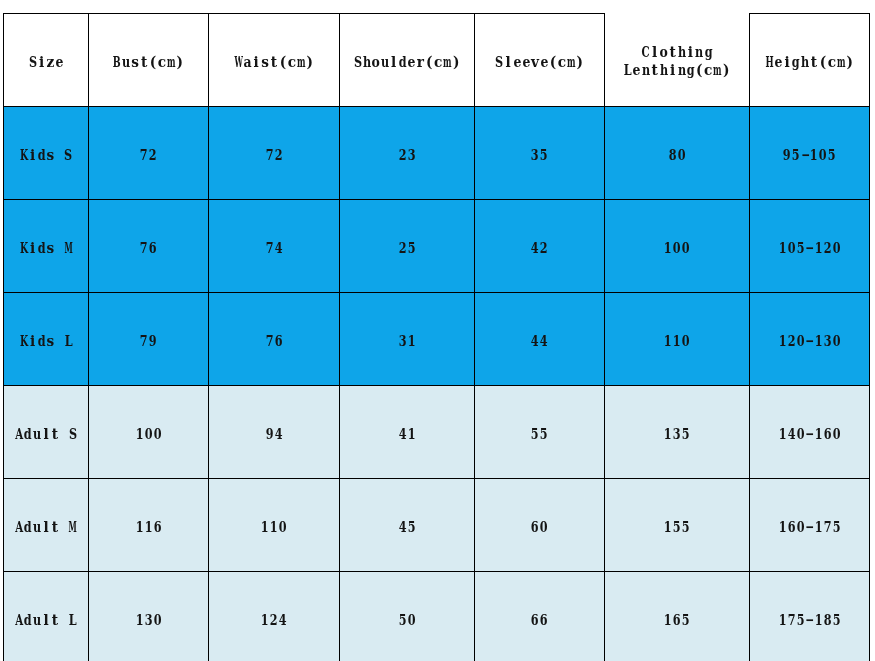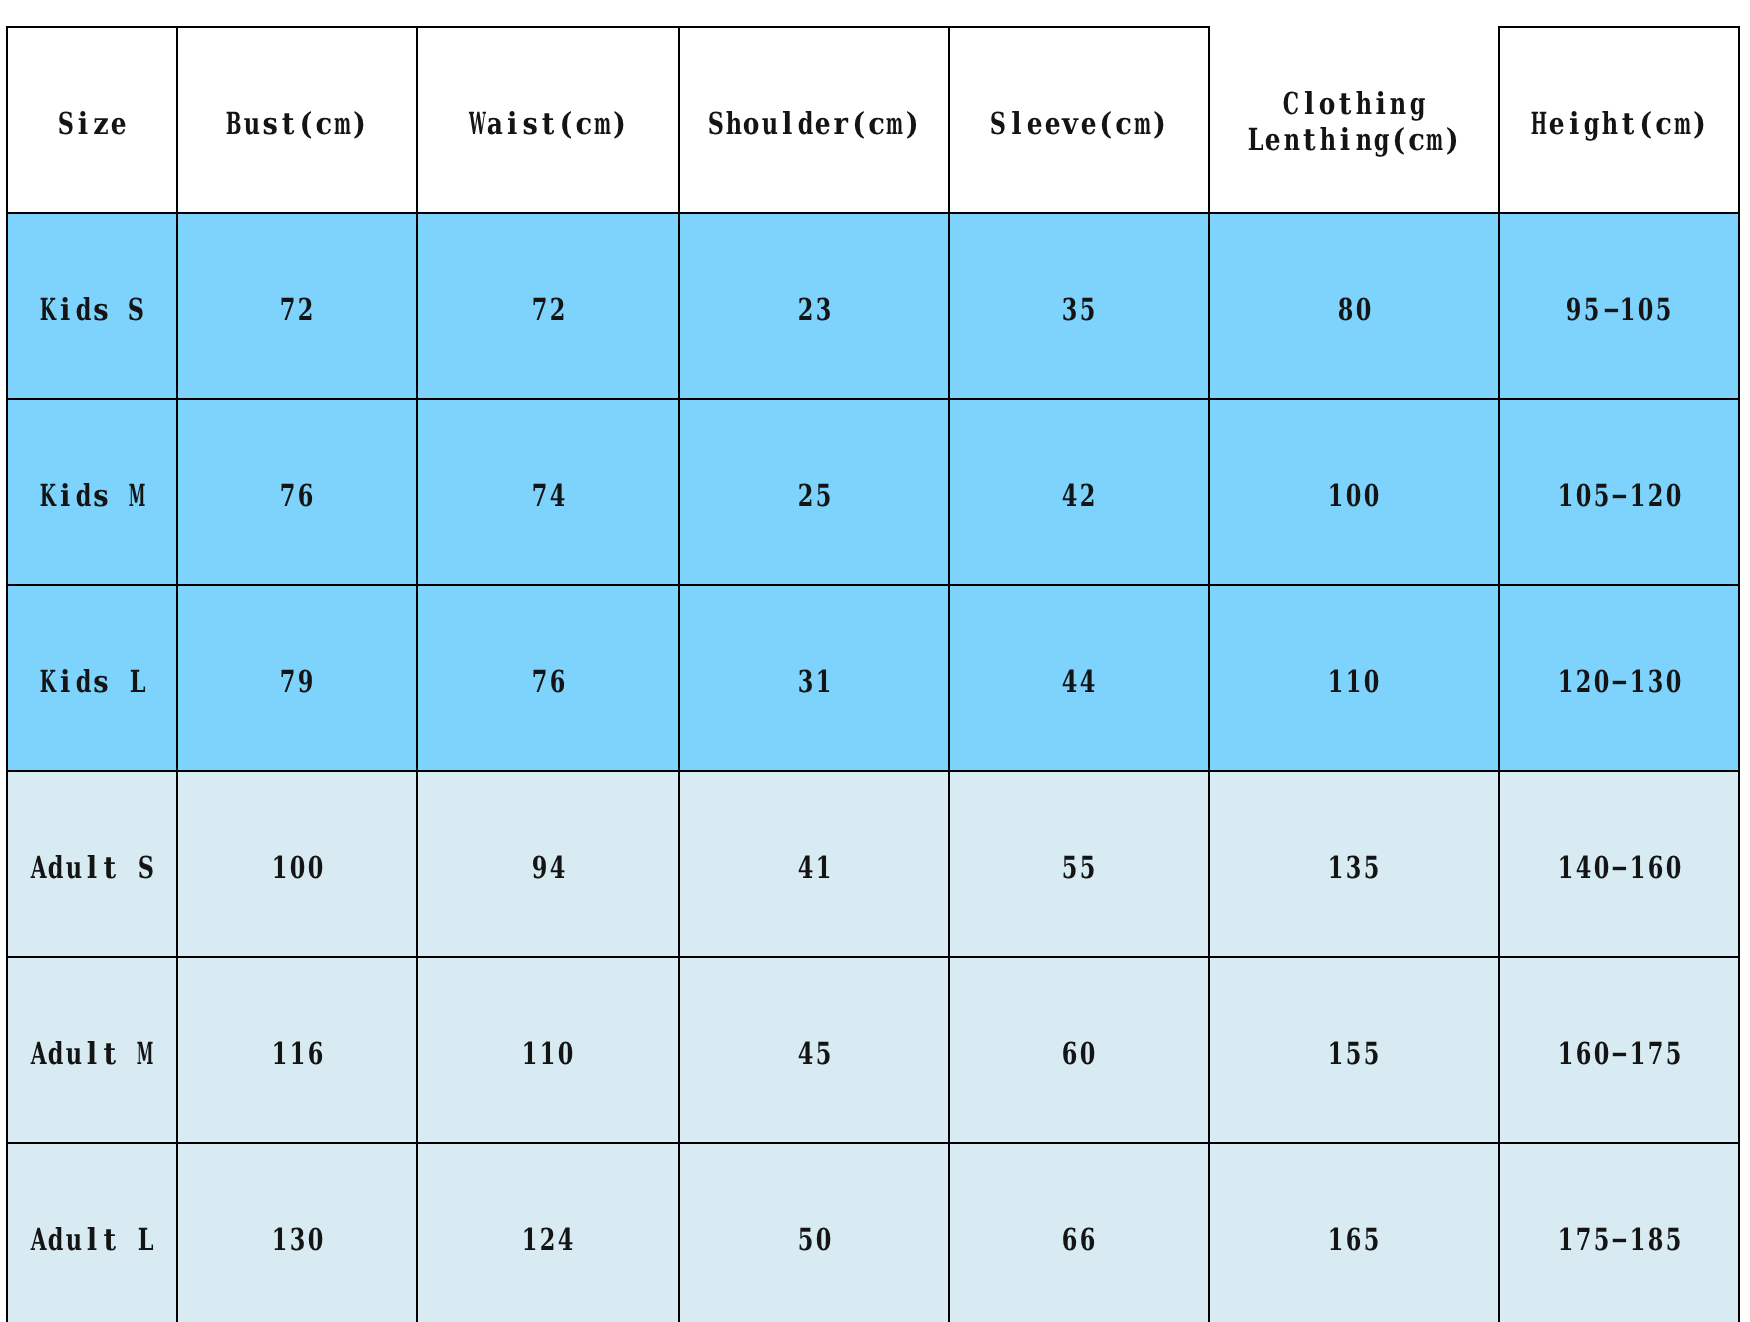--- a/index.html
+++ b/index.html
@@ -16,21 +16,21 @@
   #size-chart .th, #size-chart .td {
     border:1.5px solid #000000;
     text-align:center; vertical-align:middle;
     font-weight:bold; color:#141414;
     font-size:15.2px; line-height:1.0;
     padding:0;
     white-space:nowrap;
   }
   #size-chart .th { background:#ffffff; height:87px; padding-top:5px; }
   #size-chart .td { height:87px; padding-top:5px; }
-  .row-kids .td { background:#7dd3fc;text-decoration:underline; }
+  .row-kids .td { background:#0ea5e9;text-decoration:underline; }
   .row-adult .td { background:#d9ebf2; }
   .th-two-line .hline { display:block; }
   .th-two-line { position:relative; top:-1px; }
   .th-two-line .hline + .hline { margin-top:3px; }
   .mc { font-style:normal; display:inline-block; width:8.95px; text-align:center; }
   .mg { display:inline-block; font-weight:inherit; transform-origin:center center; }
   col.c0{width:85px} col.c1{width:120px} col.c2{width:131px}
   col.c3{width:135px} col.c4{width:130px} col.c5{width:145px} col.c6{width:120px}
 </style>
 </head>

